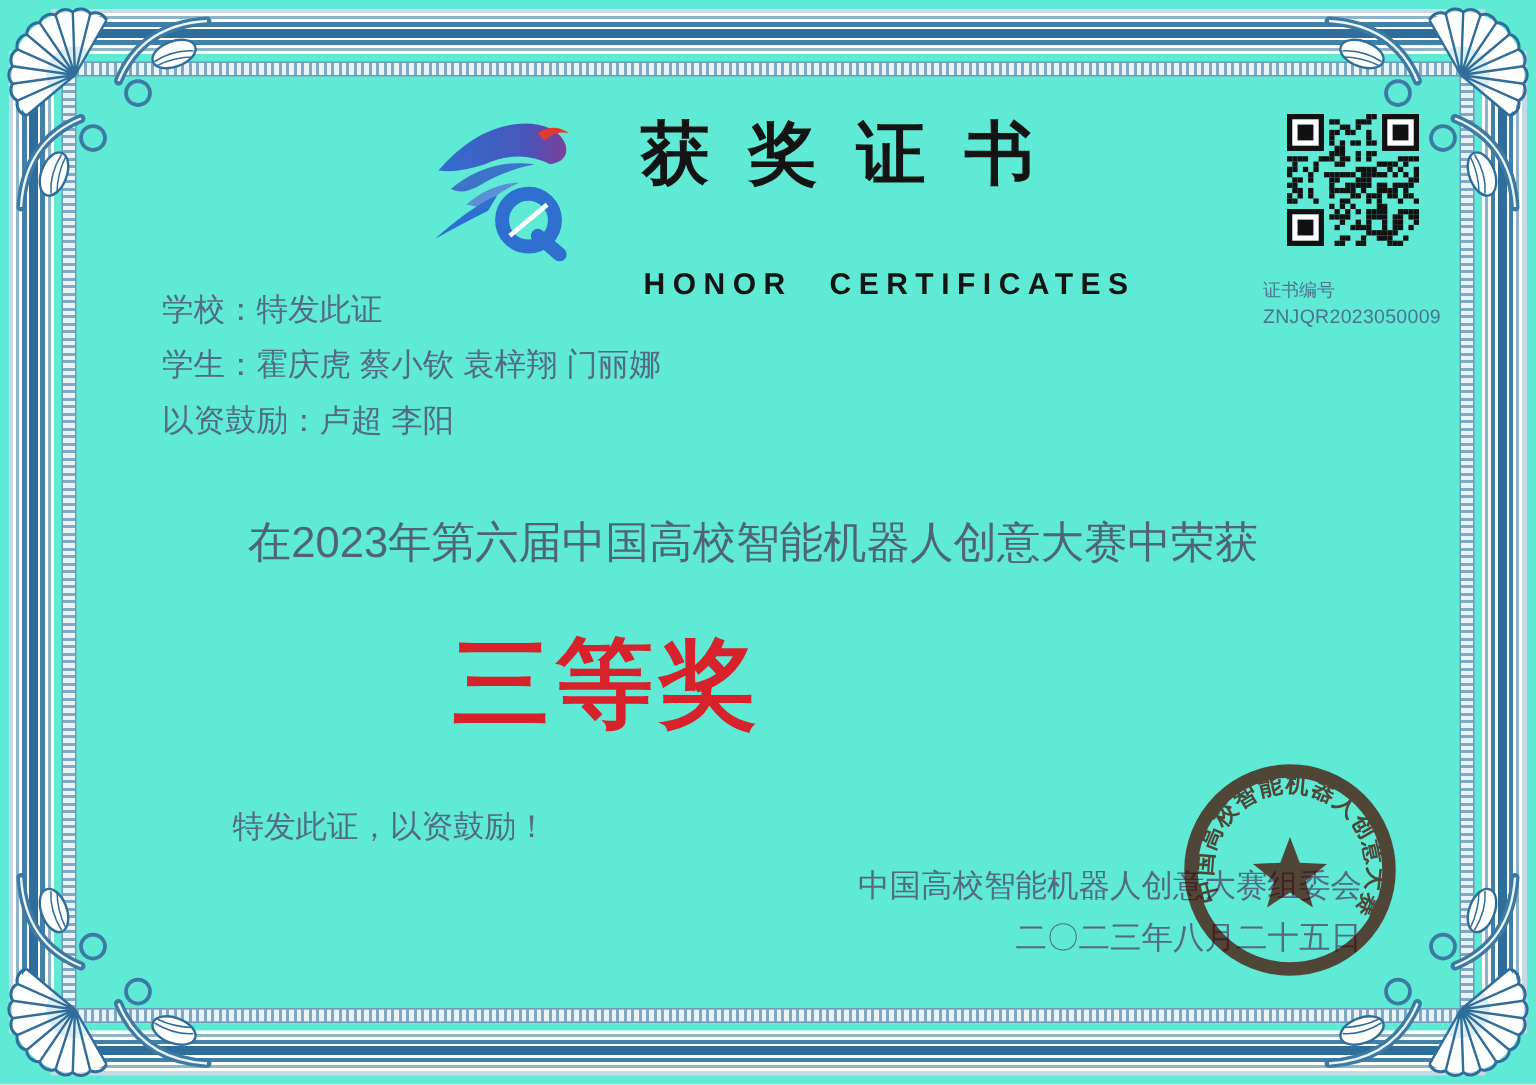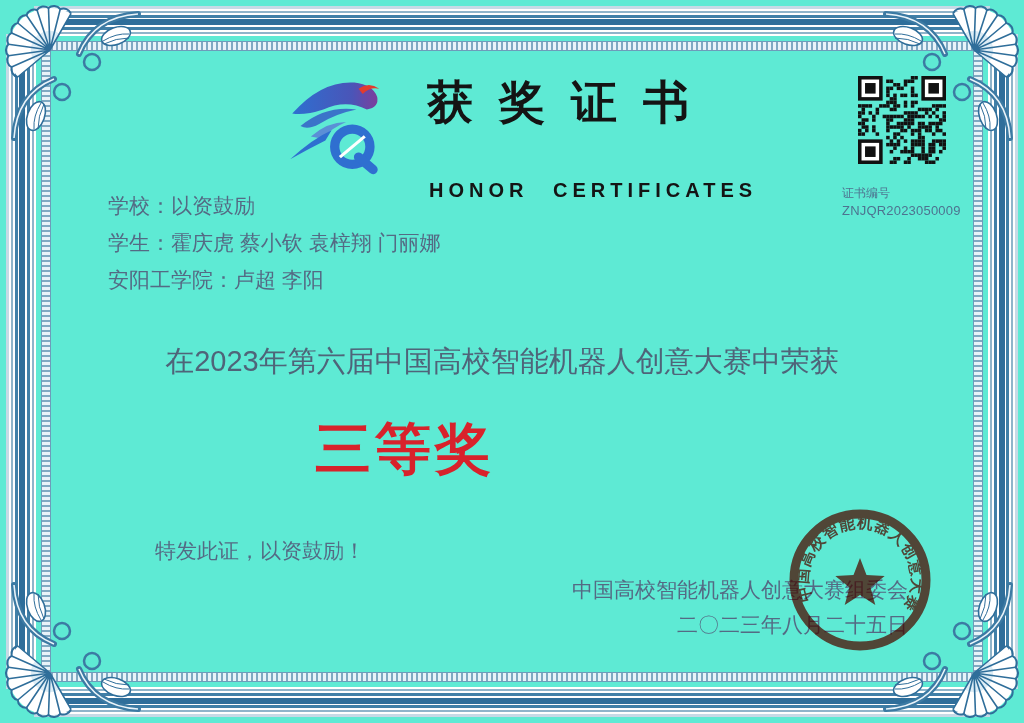--- a/index.html
+++ b/index.html
@@ -51,21 +51,21 @@
   
   .field-row{position:absolute;left:108px;font-size:21px;color:#546a84;white-space:nowrap;}
   .field-row.r1{top:192px;}
   .field-row.r2{top:229px;}
   .field-row.r3{top:266px;}
 
   
   .body-line{position:absolute;left:0;width:1004px;top:342px;text-align:center;
     font-size:29px;color:#4f6479;white-space:nowrap;}
   .award{position:absolute;left:0;width:810px;top:412px;text-align:center;
-    font-size:56px;font-weight:bold;letter-spacing:4px;color:#d8222b;white-space:nowrap;}
+    font-size:65px;font-weight:bold;letter-spacing:4px;color:#d8222b;white-space:nowrap;}
   .closing{position:absolute;left:155px;top:537px;font-size:21px;color:#546a84;white-space:nowrap;font-family:Liberation Serif, serif;}
   .issuer{position:absolute;right:116px;top:576px;font-size:21px;color:#546a84;white-space:nowrap;z-index:1;}
   .date{position:absolute;right:116px;top:611px;font-size:21px;color:#546a84;white-space:nowrap;z-index:1;}
 
   
   .seal{position:absolute;left:780px;top:500px;width:160px;height:160px;z-index:2;mix-blend-mode:multiply;}
 </style>
 </head>
 <body>
 
@@ -411,23 +411,23 @@
         <rect x="63.36" y="0" width="24.64" height="24.64" fill="#111"></rect>
         <rect x="66.88" y="3.52" width="17.6" height="17.6" fill="#fff"></rect>
         <rect x="70.4" y="7.04" width="10.56" height="10.56" fill="#111"></rect>
         <rect x="0" y="63.36" width="24.64" height="24.64" fill="#111"></rect>
         <rect x="3.52" y="66.88" width="17.6" height="17.6" fill="#fff"></rect>
         <rect x="7.04" y="70.4" width="10.56" height="10.56" fill="#111"></rect>
       </svg></div>
   <div class="certno-label">证书编号</div>
   <div class="certno">ZNJQR2023050009</div>
 
-  <div class="field-row r1"><span>学校：</span><span>以资鼓励</span></div>
+  <div class="field-row r1"><span>学校：</span><span>特发此证</span></div>
   <div class="field-row r2"><span>学生：</span><span>霍庆虎 蔡小钦 袁梓翔 门丽娜</span></div>
-  <div class="field-row r3"><span>安阳工学院：</span><span>卢超 李阳</span></div>
+  <div class="field-row r3"><span>以资鼓励：</span><span>卢超 李阳</span></div>
 
   <div class="body-line">在2023年第六届中国高校智能机器人创意大赛中荣获</div>
   <div class="award">三等奖</div>
   <div class="closing">特发此证，以资鼓励！</div>
   <div class="issuer">中国高校智能机器人创意大赛组委会</div>
   <div class="date">二〇二三年八月二十五日</div>
 
   <div class="seal">
     <svg viewBox="0 0 160 160" width="160" height="160">
       <g opacity="0.9">

